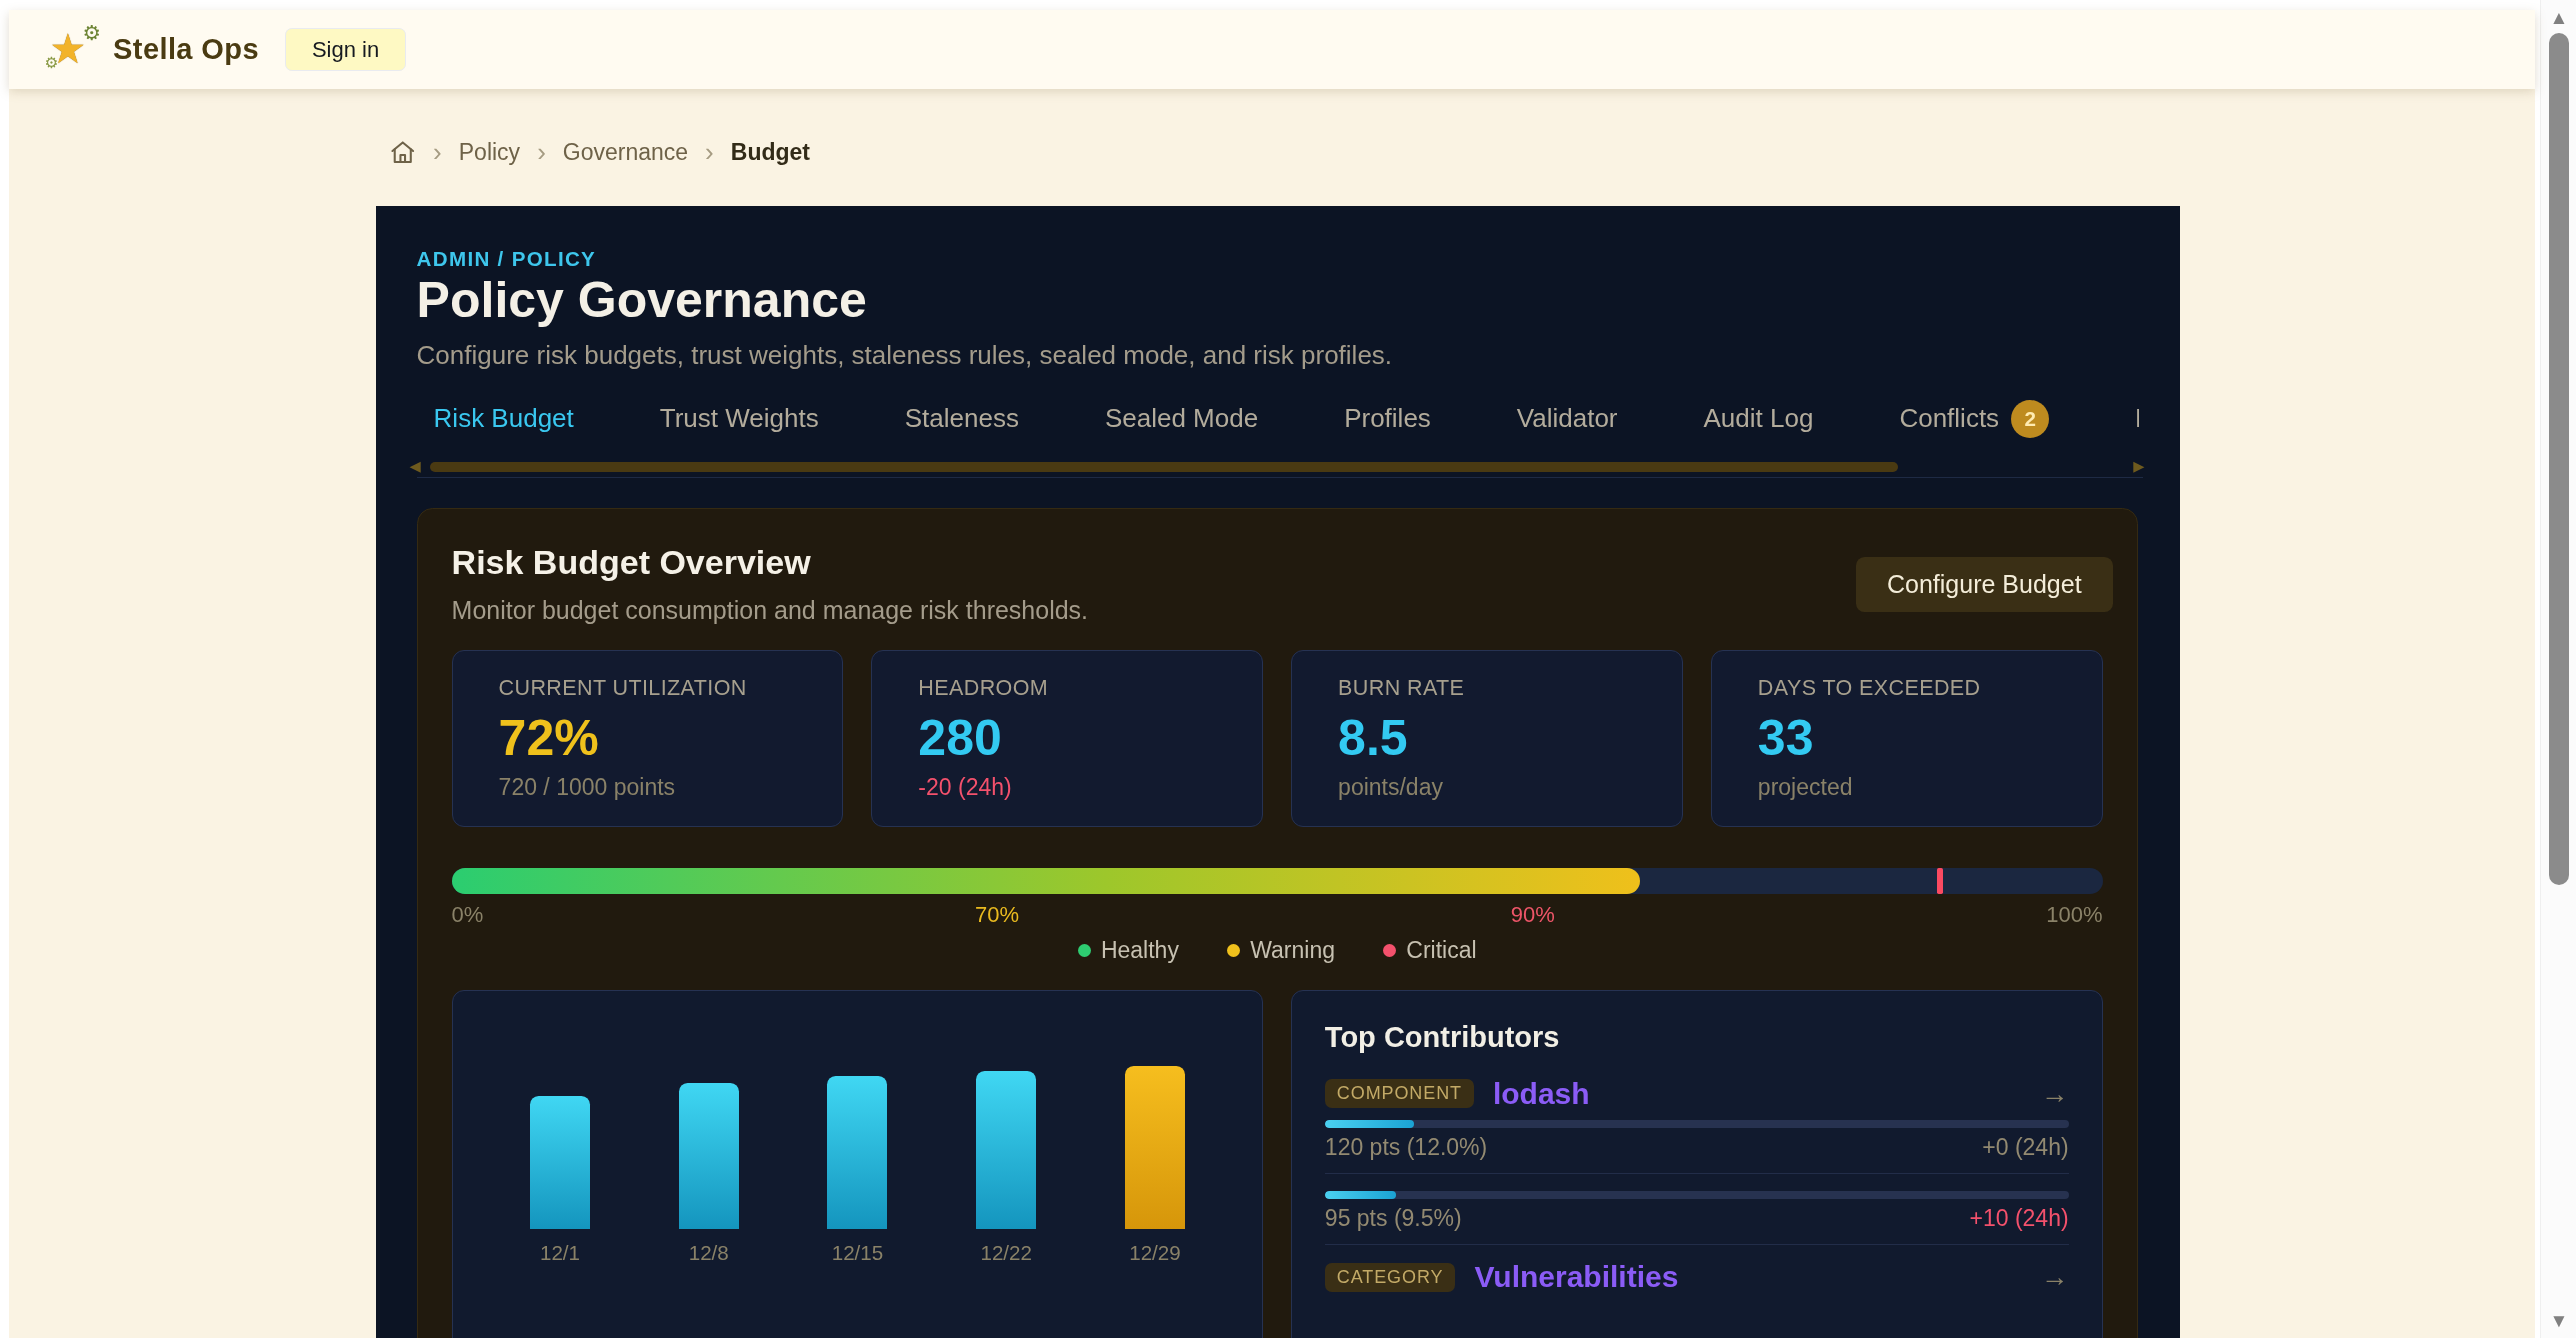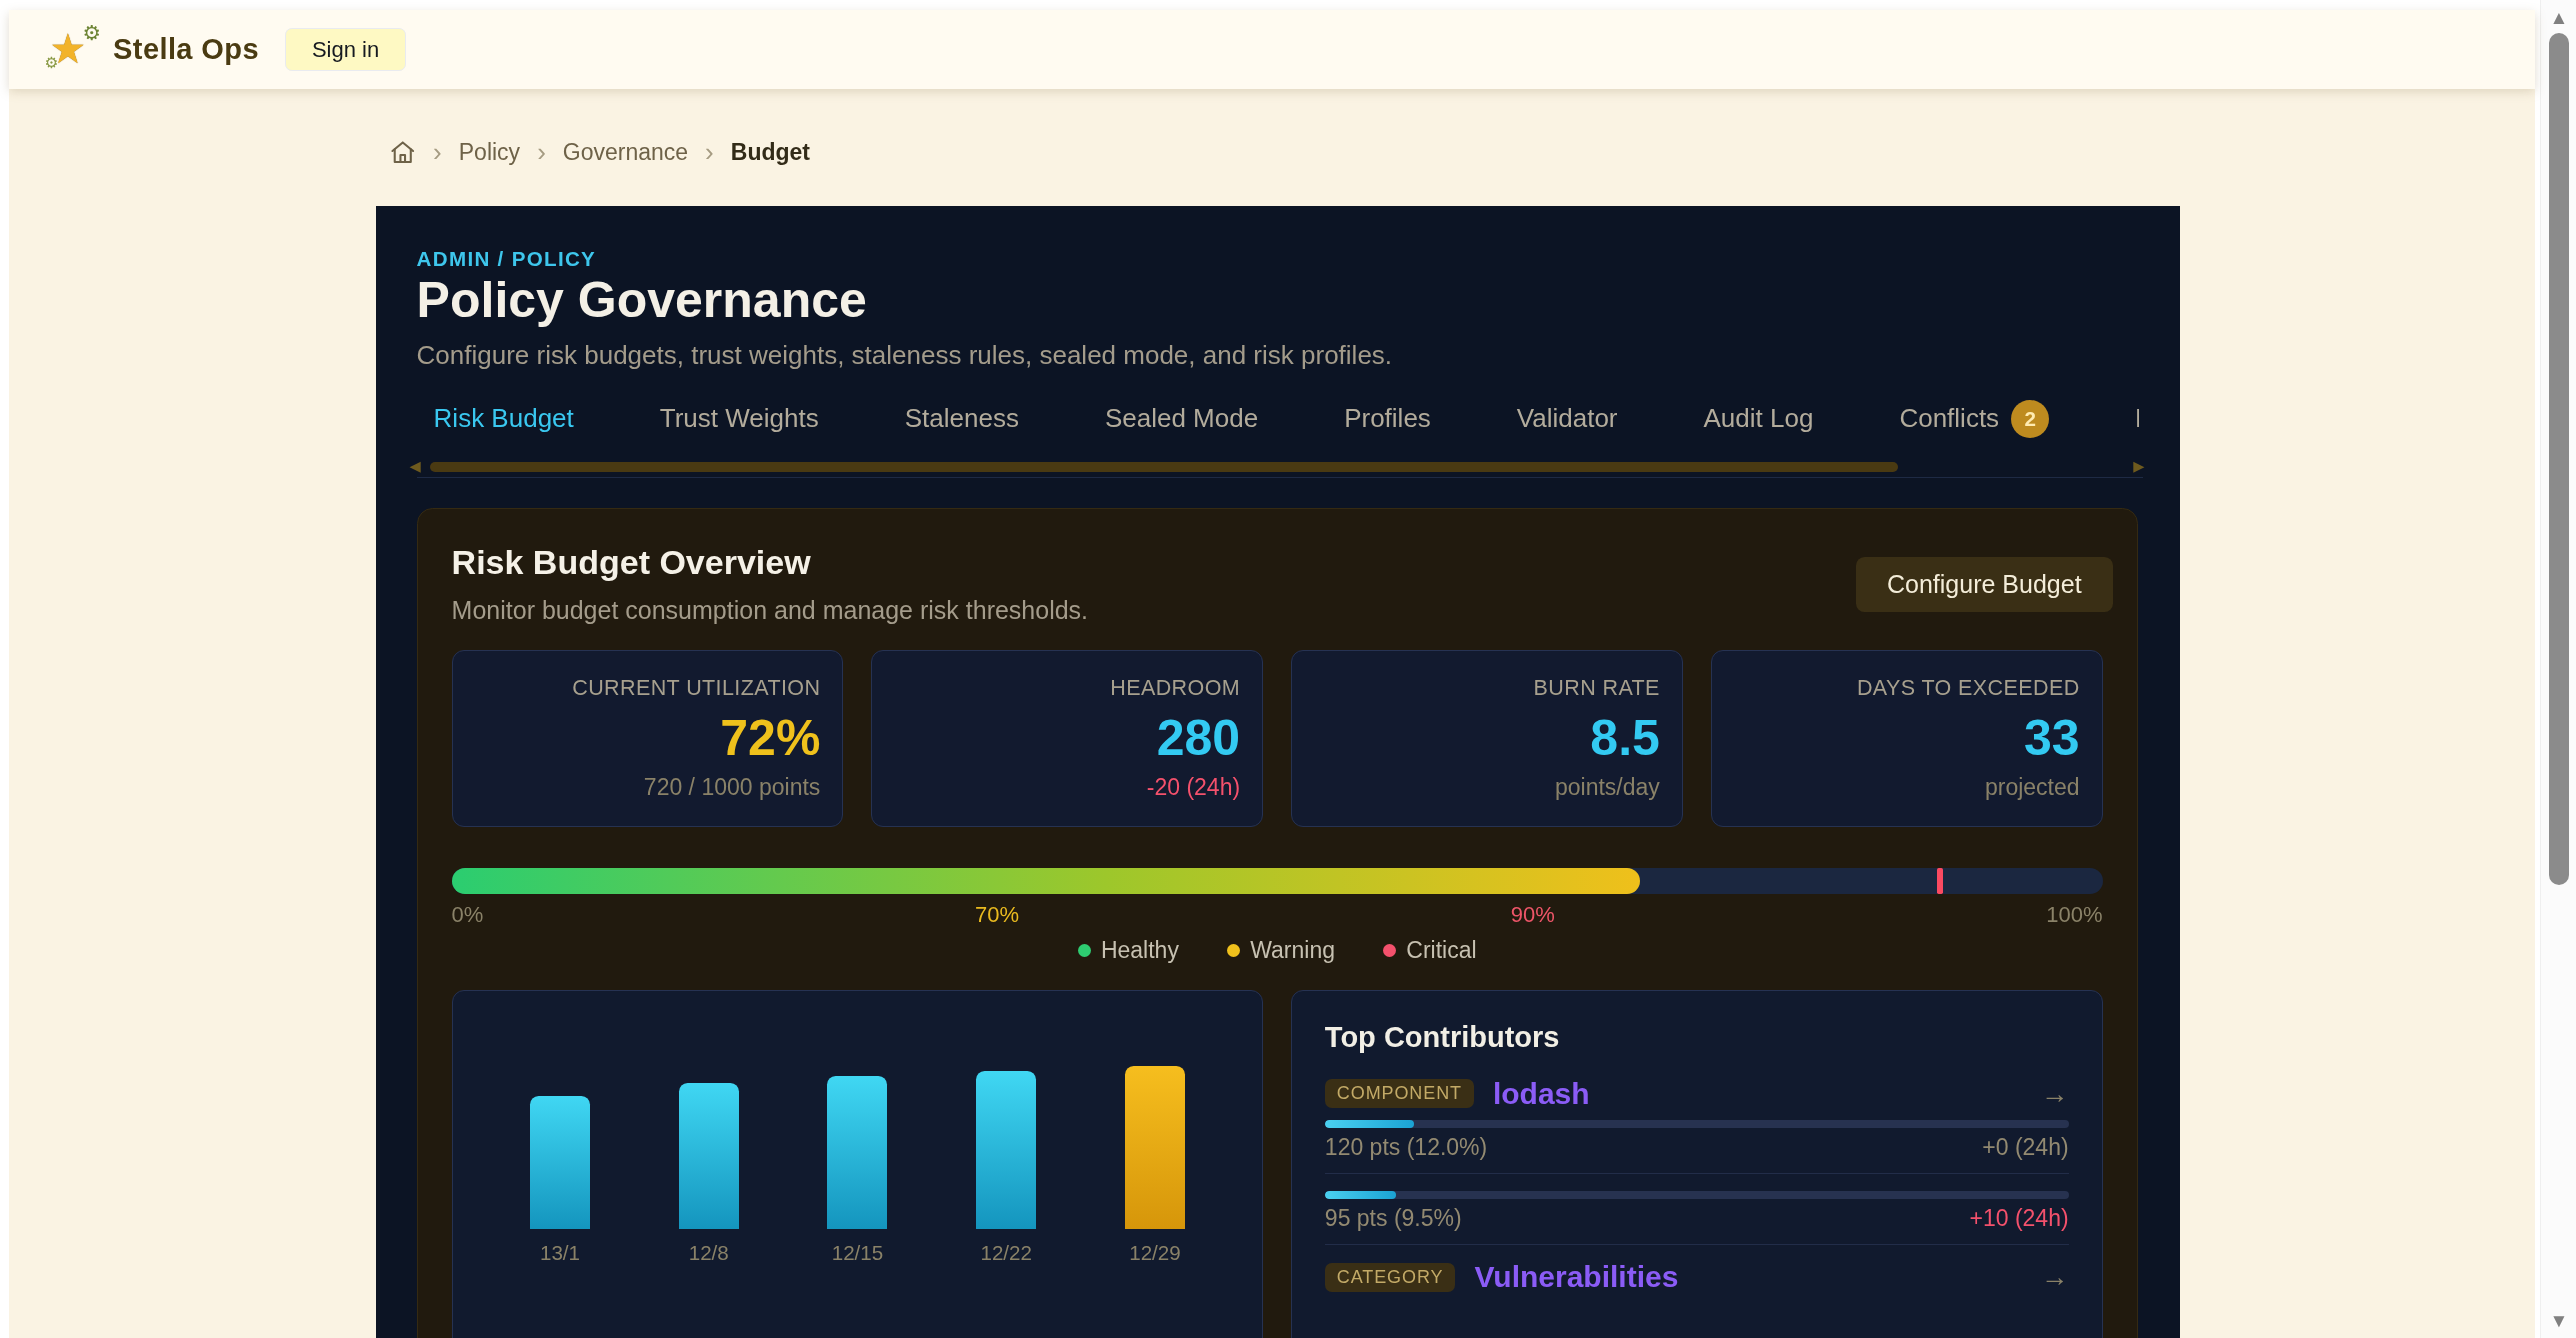--- a/index.html
+++ b/index.html
@@ -52,21 +52,21 @@
   .ovcard { position:absolute; left:41px; top:302px; width:1721px; height:1065px; background:#211a0e;
             border:0.9px solid #352a12; border-radius:15.5px; }
   .ovhead { position:absolute; left:34px; top:34px; right:24px; display:flex; justify-content:space-between; align-items:center; }
   .ovtitle { font-size:34px; font-weight:bold; color:#f5f1e7; line-height:39px; }
   .ovsub   { margin-top:13.7px; font-size:25px; color:#a49c8b; }
   .cfgbtn  { height:55px; padding:0 31px; background:#3a2f15; border-radius:8.6px; color:#f4edd9;
              font-size:25px; display:flex; align-items:center; cursor:pointer; }
 
   .stats { position:absolute; left:34px; right:34px; top:141px; height:175px; display:grid;
            grid-template-columns:repeat(4,1fr); gap:28px; }
-  .stat { background:#121a2f; border:0.9px solid #263252; border-radius:12px; padding:24px 22px;text-align:right; }
+  .stat { background:#121a2f; border:0.9px solid #263252; border-radius:12px; padding:24px 46px; }
   .stat .lbl { font-size:21.5px; letter-spacing:0.4px; color:#a7a08e; line-height:26px; }
   .stat .val { margin-top:10.3px; font-size:50px; font-weight:bold; line-height:53px; }
   .stat .sub { margin-top:8.6px; font-size:23px; line-height:29px; }
 
   .gauge { position:absolute; left:34px; right:34px; top:359px; height:26px; background:#1b2740; border-radius:13px; }
   .gauge-fill { position:absolute; left:0; top:0; height:26px; border-radius:13px;
                 background:linear-gradient(90deg,#2bcd70,#9dc72b 55%,#efc01b); }
   .gauge-marker { position:absolute; top:0; width:5.2px; height:26px; background:#fb4a61; border-radius:1.7px; }
   .gaugelabels { position:absolute; left:34px; right:34px; top:393px; display:flex; justify-content:space-between; font-size:22px; }
   .legend { position:absolute; left:0; right:0; top:428px; display:flex; justify-content:center; gap:48px; font-size:23px; color:#c7c1b1; }
@@ -241,21 +241,21 @@
 
           <div class="subcard">
             <div class="bars">
               <div class="bar cyan" style="height: 82%;"></div>
               <div class="bar cyan" style="height: 90%;"></div>
               <div class="bar cyan" style="height: 94%;"></div>
               <div class="bar cyan" style="height: 97%;"></div>
               <div class="bar amber" style="height: 100%;"></div>
             </div>
             <div class="barlabels">
-              <span>13/1</span>
+              <span>12/1</span>
               <span>12/8</span>
               <span>12/15</span>
               <span>12/22</span>
               <span>12/29</span>
             </div>
           </div>
 
           <div class="subcard">
             <div class="subtitle">Top Contributors</div>
             <div class="contrib-list">

